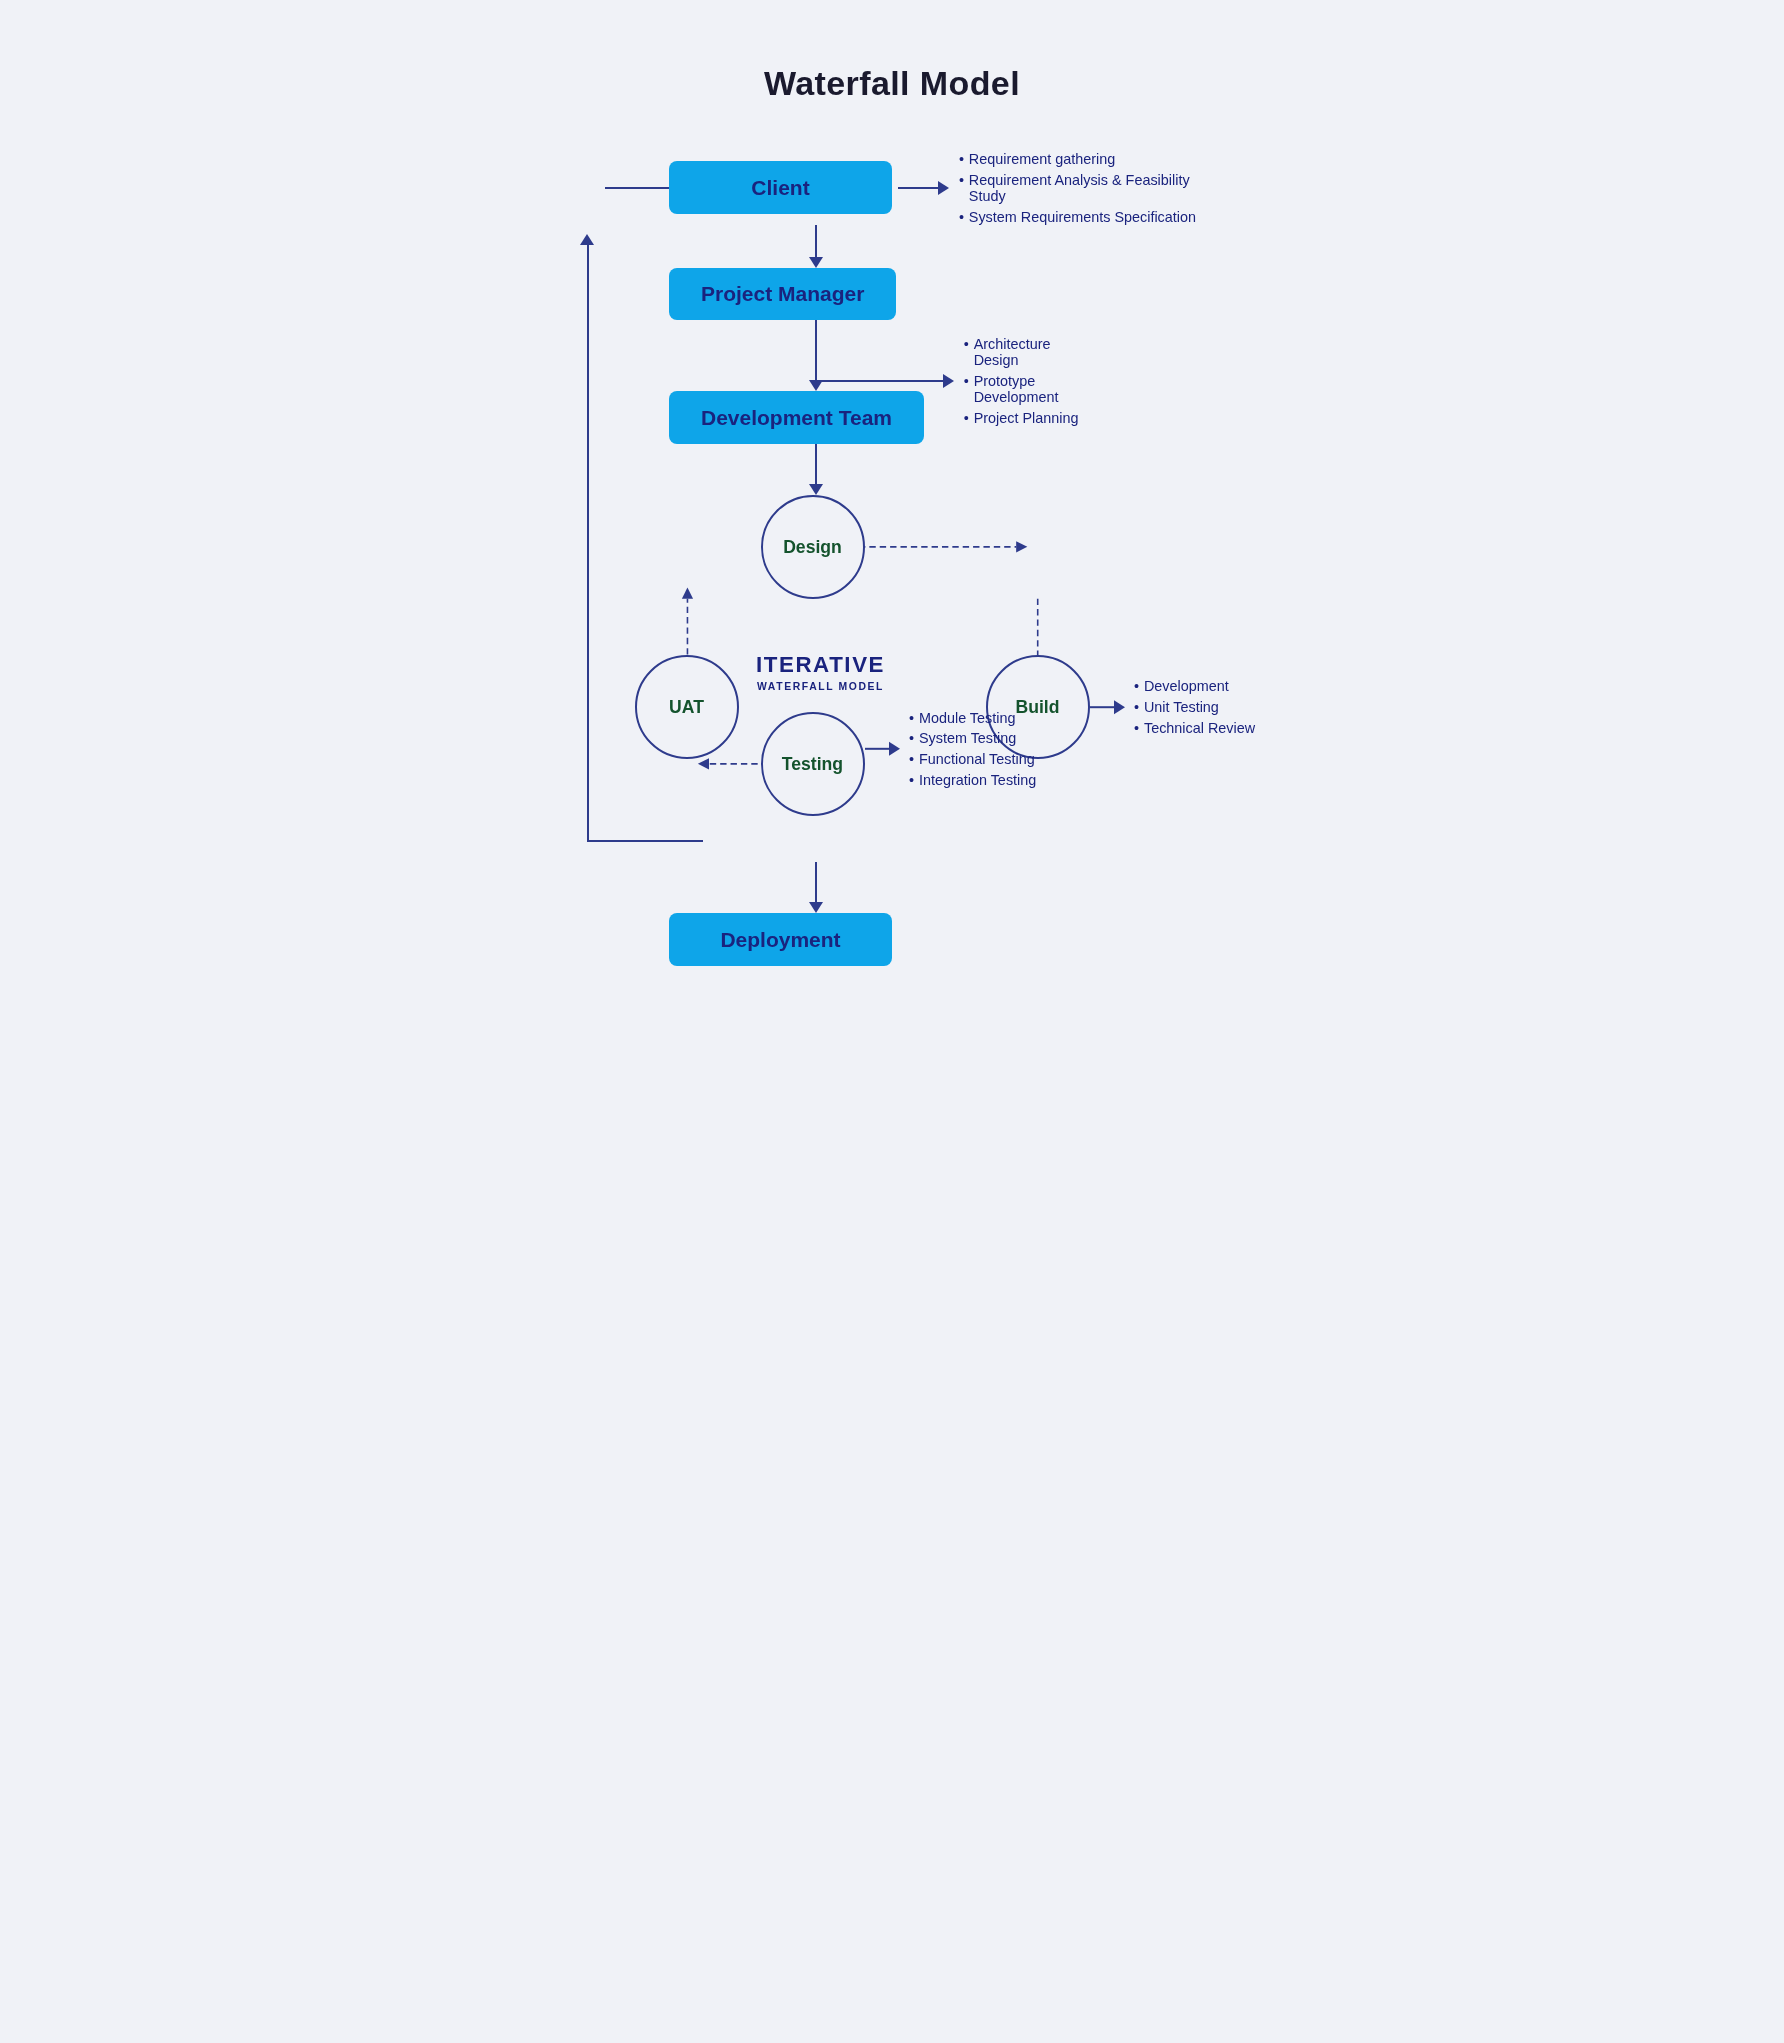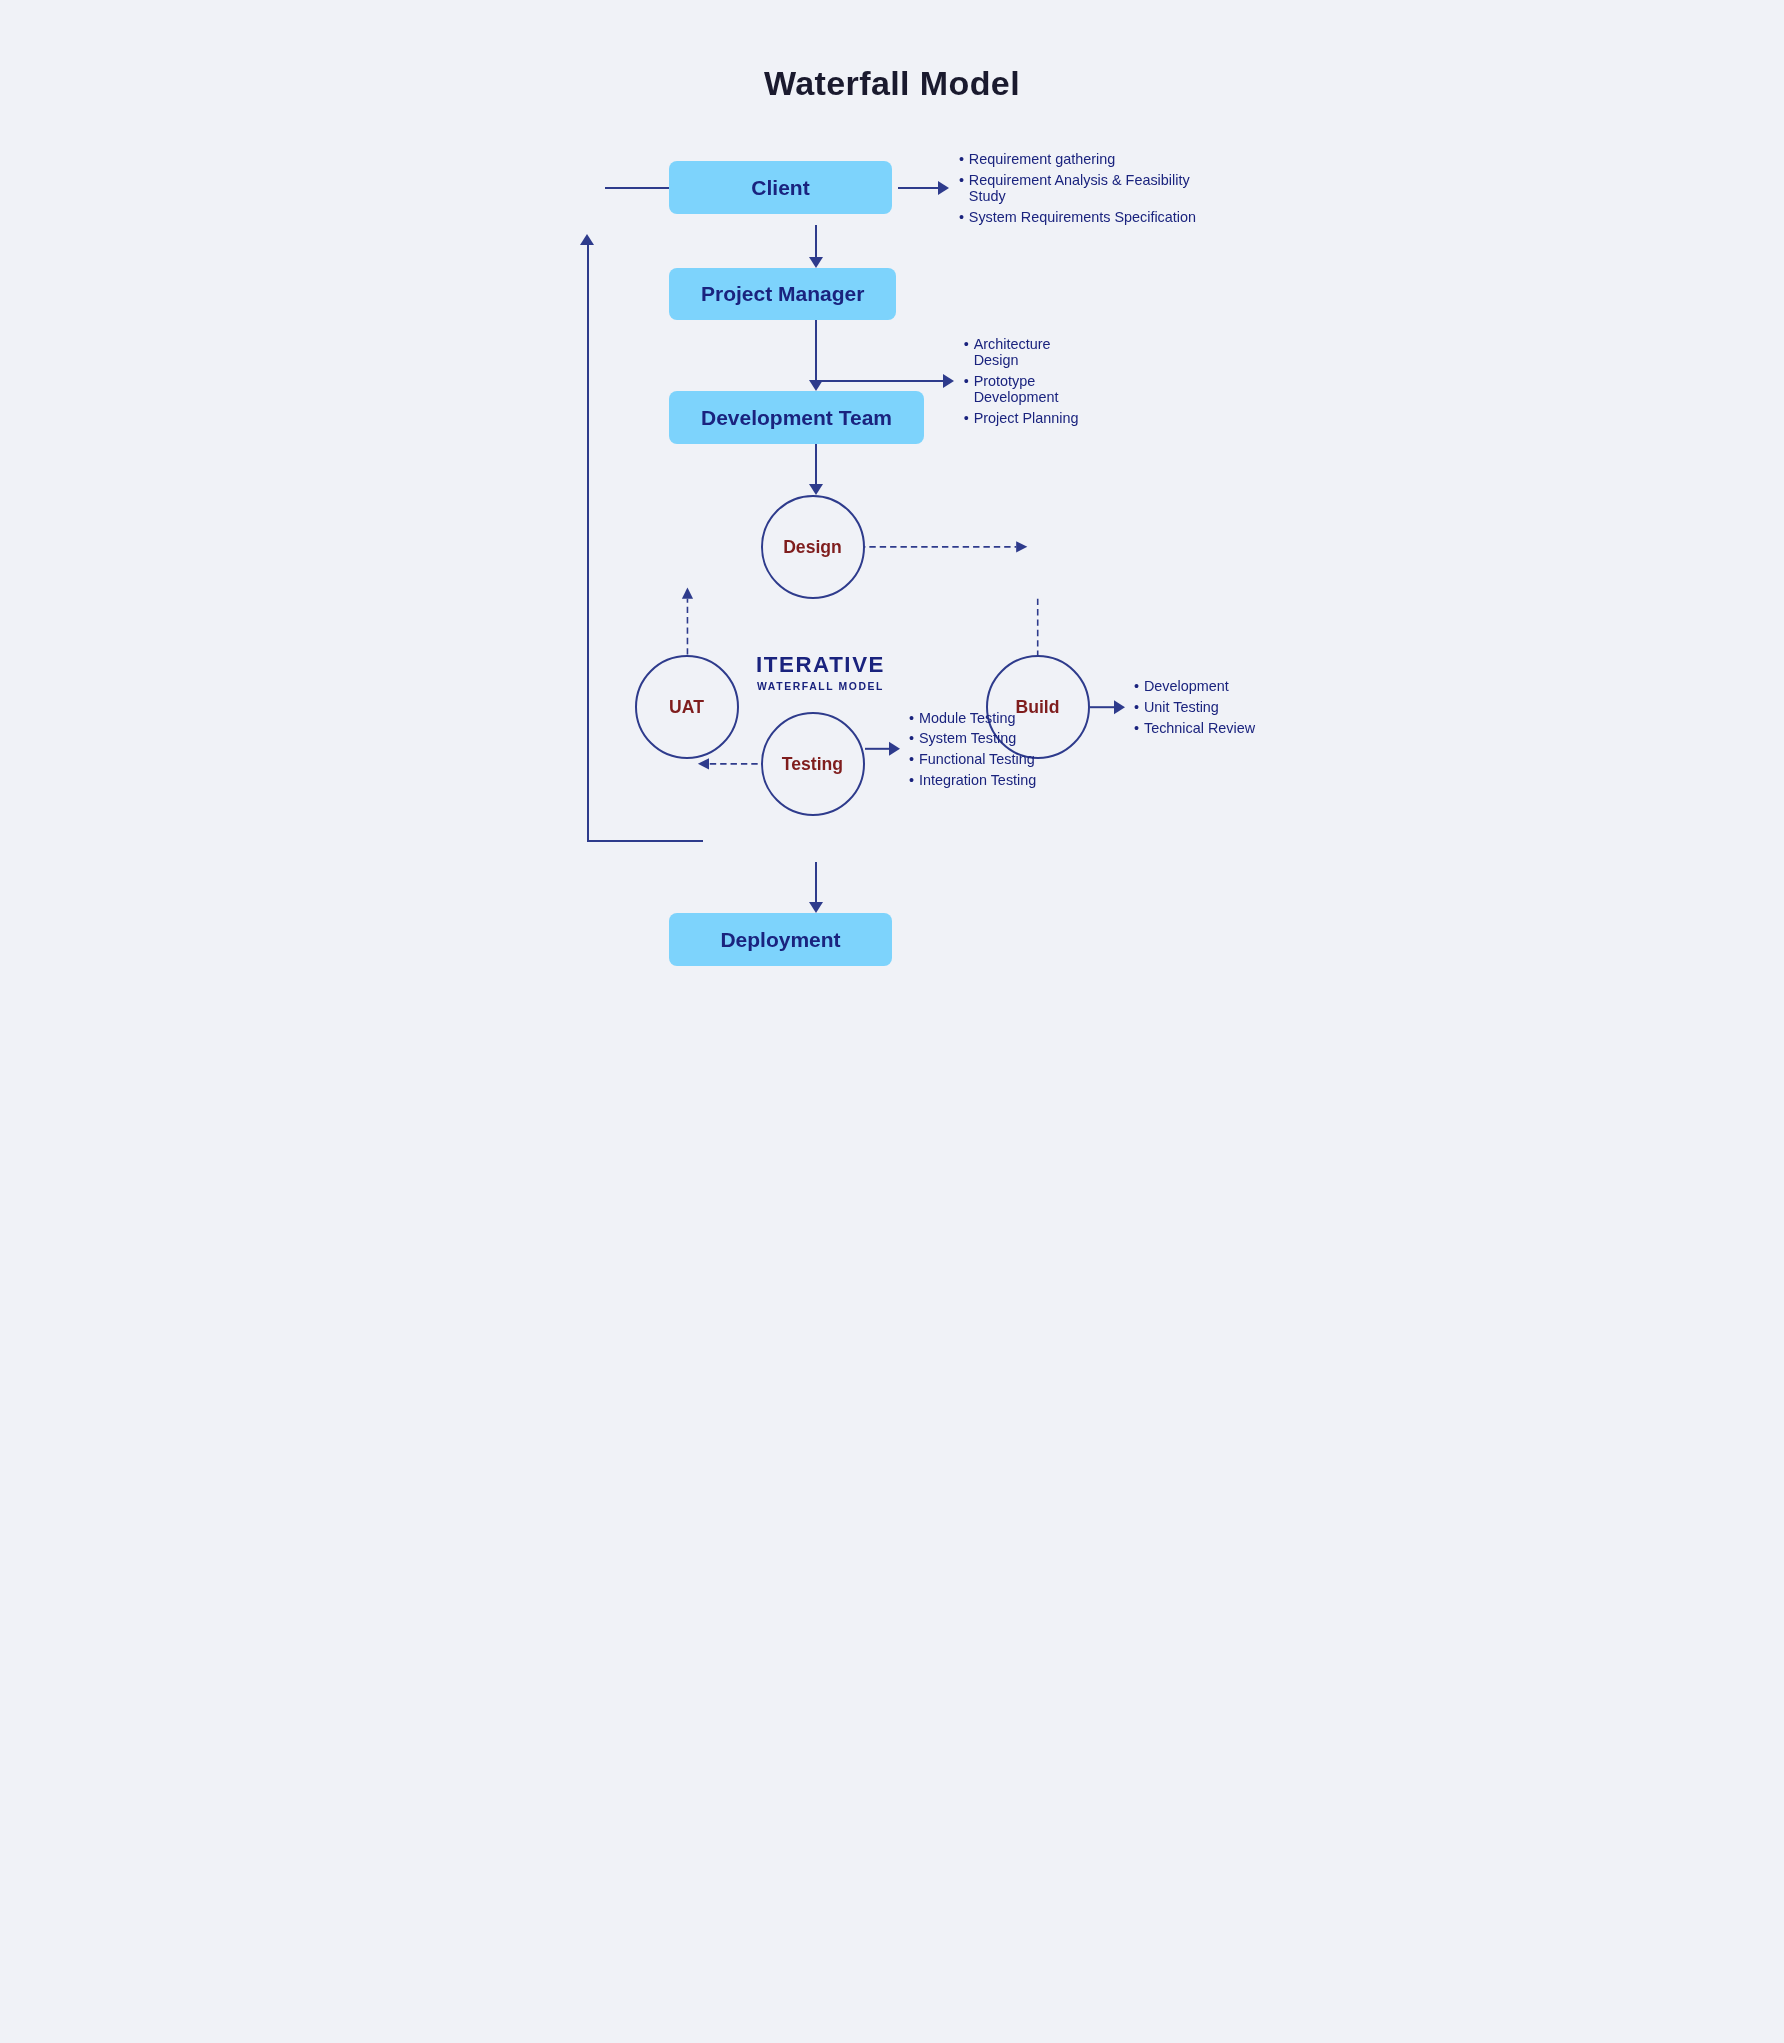--- a/index.html
+++ b/index.html
@@ -31,21 +31,21 @@
     .flow {
       display: flex;
       flex-direction: column;
       align-items: center;
       position: relative;
       margin-left: 48px;
     }
 
     
     .flow-box {
-      background: #7dd3fc;
+      background: #0ea5e9;
       border-radius: 8px;
       padding: 14.4px 32px;
       font-size: 21px;
       font-weight: 700;
       color: #1a237e;
       text-align: center;
       min-width: 223px;
       position: relative;
     }
 
@@ -54,21 +54,21 @@
       width: 104px;
       height: 104px;
       border-radius: 50%;
       border: 2px solid #2e3b8c;
       background: #f0f2f7;
       display: flex;
       align-items: center;
       justify-content: center;
       font-size: 17.6px;
       font-weight: 600;
-      color: #7f1d1d;
+      color: #14532d;
       position: relative;
     }
   </style>
 </head>
 <body>
 
 <div class="page-container">
   <h1 class="page-title">Waterfall Model</h1>
 
   <div style="position:absolute; left:54px; top:207px; bottom:172px; width:1.6px; background:#2e3b8c;"></div>

